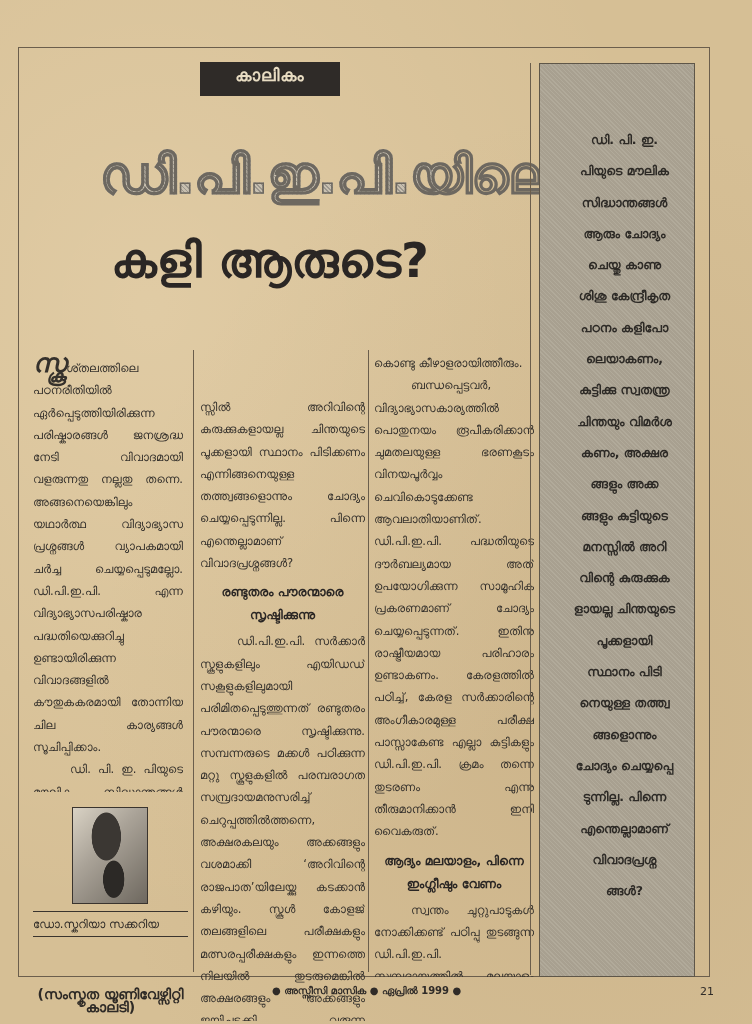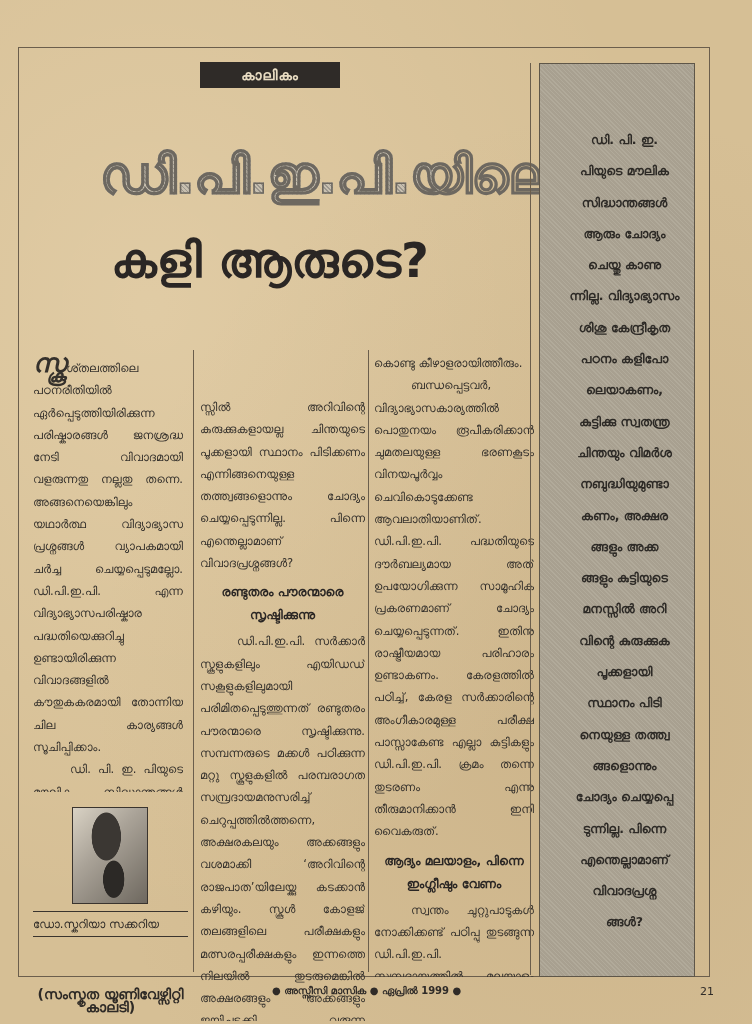--- a/index.html
+++ b/index.html
@@ -10,23 +10,23 @@
       radial-gradient(ellipse at 20% 30%, rgba(255,240,210,0.25), transparent 60%),
       radial-gradient(ellipse at 80% 70%, rgba(150,120,80,0.15), transparent 60%);
     font-family: "DejaVu Sans", sans-serif;
     color: #2e2a26;
   }
   .frame {
     position: absolute; left: 18px; top: 47px; width: 690px; height: 928px;
     border: 1px solid #6b5e4c;
   }
   .kicker {
-    position: absolute; left: 200px; top: 62px; width: 140px; height: 26px;
+    position: absolute; left: 200px; top: 62px; width: 140px; height: 34px;
     background: #2f2b28; color: #e8dcc2; text-align: center;
-    font-size: 14px; font-weight: bold; line-height: 26px; letter-spacing: 1px;
+    font-size: 17px; font-weight: bold; line-height: 26px; letter-spacing: 1px;
   }
   .title1 {
     position: absolute; left: 100px; top: 148px; width: 340px; text-align: center;
     font-size: 52px; font-weight: bold; color: transparent;
     -webkit-text-stroke: 1.6px #6d6860;
     background: repeating-linear-gradient(45deg, #9c978e 0 1px, #c8c0b0 1px 3px);
     -webkit-background-clip: text; background-clip: text;
     letter-spacing: -1px; line-height: 54px;
   }
   .title2 {
@@ -123,32 +123,31 @@
 
 <div class="vrule" style="left:530px; top:63px; height:912px;"></div>
 
 <div class="sidebar">
   <div class="sidebar-text">
     <span>ഡി. പി. ഇ.</span>
     <span>പിയുടെ മൗലിക</span>
     <span>സിദ്ധാന്തങ്ങൾ</span>
     <span>ആരും ചോദ്യം</span>
     <span>ചെയ്തു കാണു</span>
-    <span>ന്നില്ല. വിദ്യാഭ്യാസം</span>
     <span>ശിശു കേന്ദ്രീകൃത</span>
     <span>പഠനം കളിപോ</span>
     <span>ലെയാകണം,</span>
     <span>കുട്ടിക്കു സ്വതന്ത്ര</span>
     <span>ചിന്തയും വിമർശ</span>
-    <span>നബുദ്ധിയുമുണ്ടാ</span>
     <span>കണം, അക്ഷര</span>
     <span>ങ്ങളും അക്ക</span>
     <span>ങ്ങളും കുട്ടിയുടെ</span>
     <span>മനസ്സിൽ അറി</span>
     <span>വിന്റെ കുരുക്കുക</span>
+    <span>ളായല്ല ചിന്തയുടെ</span>
     <span>പൂക്കളായി</span>
     <span>സ്ഥാനം പിടി</span>
     <span>നെയുള്ള തത്ത്വ</span>
     <span>ങ്ങളൊന്നും</span>
     <span>ചോദ്യം ചെയ്യപ്പെ</span>
     <span>ടുന്നില്ല. പിന്നെ</span>
     <span>എന്തെല്ലാമാണ്</span>
     <span>വിവാദപ്രശ്ന</span>
     <span>ങ്ങൾ?</span>
   </div>

